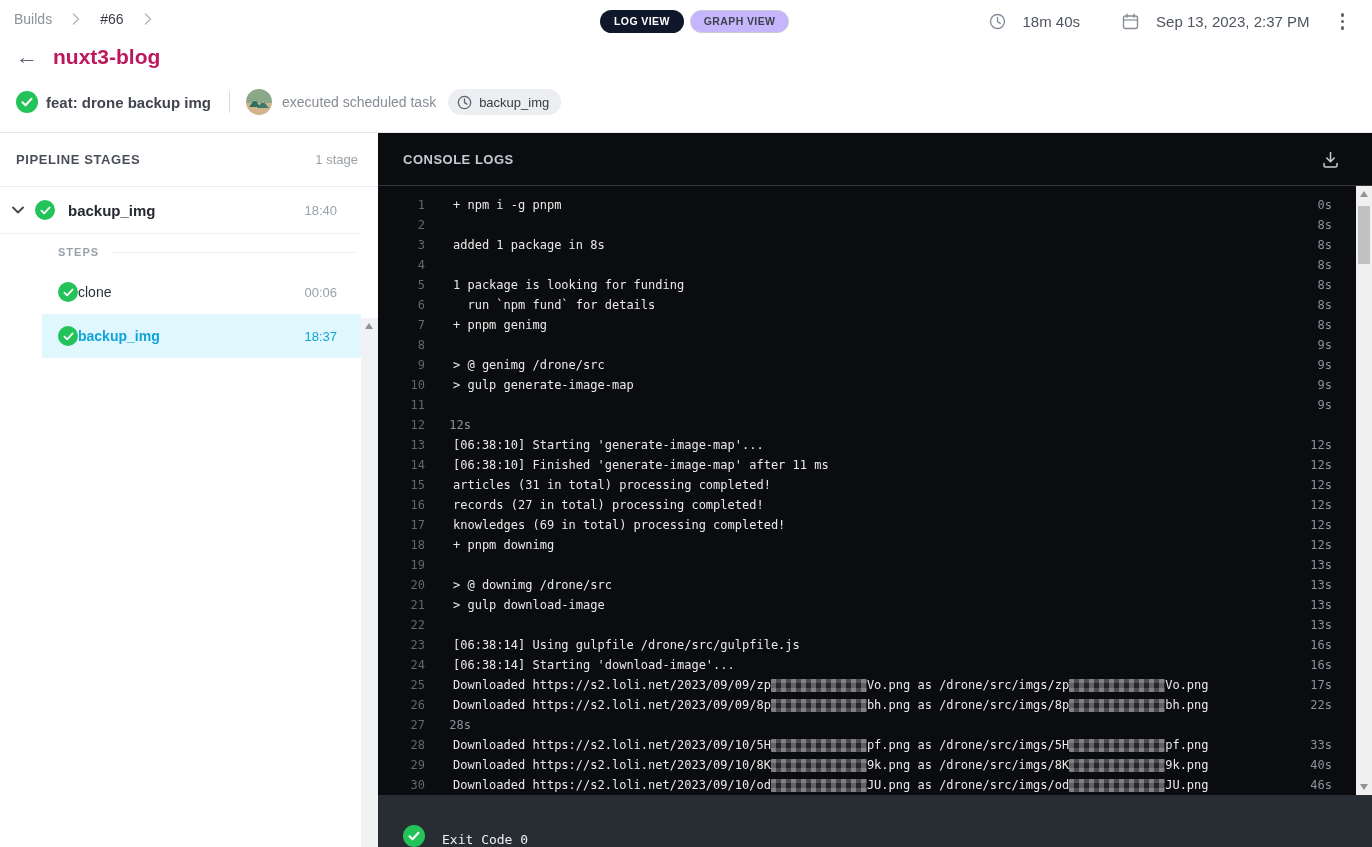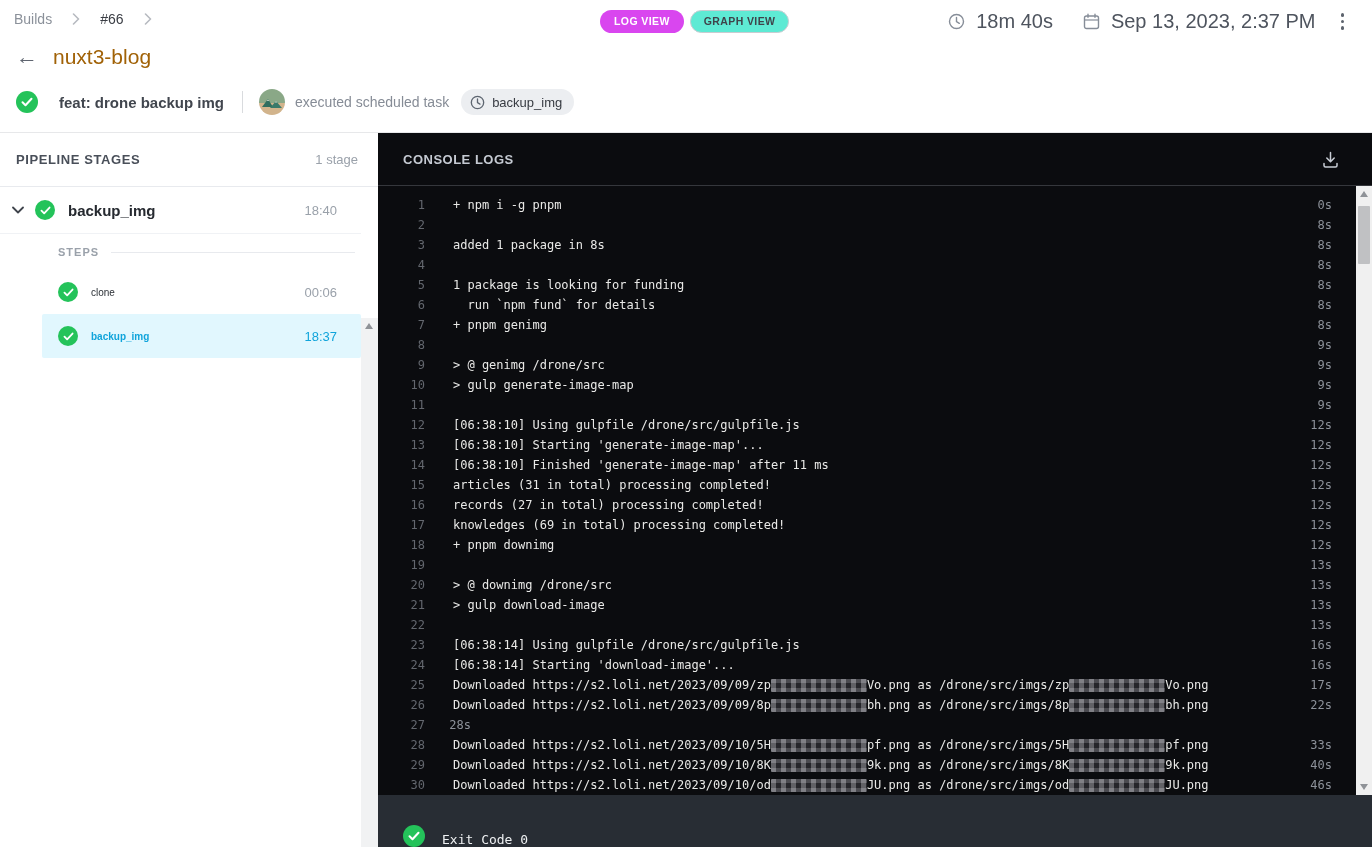--- a/index.html
+++ b/index.html
@@ -12,38 +12,38 @@
   
   .top-header{position:absolute;left:0;top:0;width:1372px;height:133px;background:#fff;
     border-bottom:1px solid #e7e8ea;z-index:5}
   .breadcrumb{position:absolute;left:14px;top:11px;display:flex;align-items:center;gap:20px;
     font-size:14px;color:#8b919a}
   .crumb-current{color:#3a3d44}
   .crumb-sep{display:flex;align-items:center;color:#b7bac0}
   .view-toggle{position:absolute;left:600px;top:10px;display:flex;gap:6px}
   .pill{font-size:10.5px;font-weight:700;letter-spacing:.4px;border-radius:12px;
     padding:5px 13px;line-height:1;cursor:pointer;border:1px solid transparent}
-  .pill.active{background:#d946ef;color:#fff}
-  .pill.inactive{background:#5eead4;color:#3f434a;border:1px solid #c9ccd1}
-  .header-meta{position:absolute;right:22px;top:9px;display:flex;align-items:center;gap:11px;
-    font-size:20px;color:#4e545e}
+  .pill.active{background:#0f172a;color:#fff}
+  .pill.inactive{background:#c4b5fd;color:#3f434a;border:1px solid #c9ccd1}
+  .header-meta{position:absolute;right:22px;top:9px;display:flex;align-items:center;gap:17px;
+    font-size:15px;color:#4e545e}
   .meta-gap{width:8px}
   .icon-gray{color:#868d98;display:flex;align-items:center}
   .kebab{display:flex;flex-direction:column;gap:3px;padding:4px 6px;cursor:pointer;margin-left:8px}
   .kebab i{width:3.5px;height:3.5px;border-radius:50%;background:#5d636d}
 
   .title-row{position:absolute;left:14px;top:44px;display:flex;align-items:center;gap:13px}
   .back-arrow{font-size:22px;color:#5f6570;cursor:pointer;line-height:1;padding:2px}
-  .build-title{font-size:21px;font-weight:400;color:#a16207}
+  .build-title{font-size:21px;font-weight:700;color:#be185d}
 
   .commit-row{position:absolute;left:16px;top:88px;display:flex;align-items:center;height:28px}
   .check{border-radius:50%;background:var(--green);display:flex;align-items:center;justify-content:center;flex:none}
   .check-22{width:22px;height:22px}
   .check-20{width:20px;height:20px}
-  .commit-msg{font-size:15px;font-weight:700;color:#41464e;margin-left:21px}
+  .commit-msg{font-size:15px;font-weight:700;color:#41464e;margin-left:8px}
   .vdiv{width:1px;height:22px;background:#d9dbde;margin:0 16px 0 18px}
   .avatar{width:26px;height:26px;border-radius:50%;overflow:hidden;flex:none}
   .trigger-text{font-size:14px;color:#868c96;margin-left:10px}
   .trigger-badge{margin-left:12px;height:26px;background:#eceef1;border-radius:13px;
     display:flex;align-items:center;gap:7px;padding:0 12px 0 9px;font-size:13px;color:#373b42}
 
   
   .sidebar{position:absolute;left:0;top:133px;width:378px;height:714px;background:#fff}
   .sb-header{position:relative;height:54px;display:flex;align-items:center;
     padding:0 20px 0 16px;border-bottom:1px solid #e8eaee}
@@ -57,21 +57,21 @@
   .chev{display:flex;align-items:center;color:#3f444c;flex:none}
   .steps-label-row{display:flex;align-items:center;height:36px;padding:0 6px 0 58px}
   .steps-label{font-size:11px;font-weight:700;letter-spacing:1px;color:#9aa1aa;flex:none}
   .steps-line{flex:1;height:1px;background:#e8eaee;margin-left:12px}
   .steps-list{}
   .step-row{position:relative;display:flex;align-items:center;height:44px;
     padding:0 24px 0 58px;cursor:pointer}
   .step-row.sel::before{content:"";position:absolute;left:42px;right:0;top:0;bottom:0;
     background:var(--sel-bg);border-radius:2px}
   .step-row>*{position:relative;z-index:1}
-  .sname{font-size:10px;color:#2b3036;margin-left:13px}
+  .sname{font-size:14px;color:#2b3036;}
   .stime{margin-left:auto;font-size:13px;color:#9aa1aa}
   .step-row.sel .sname{color:var(--blue);font-weight:700}
   .step-row.sel .stime{color:var(--blue)}
 
   
   .sb-scroll{position:absolute;left:361px;top:185px;width:17px;height:662px;background:#f1f2f3;z-index:6}
   .sb-scroll .arrow-up{position:absolute;top:5px;left:4px}
 
   
   .console{position:absolute;left:378px;top:133px;width:994px;height:714px;background:var(--console-bg)}
@@ -304,21 +304,20 @@
           <span class="ltext">&gt; gulp generate-image-map</span>
           <span class="ldur">9s</span>
         </div>
         <div class="log-row">
           <span class="lnum">11</span>
           <span class="ltext"></span>
           <span class="ldur">9s</span>
         </div>
         <div class="log-row">
           <span class="lnum">12</span>
-          <span class="ltext">[06:38:10] Using gulpfile /drone/src/gulpfile.js</span>
           <span class="ldur">12s</span>
         </div>
         <div class="log-row">
           <span class="lnum">13</span>
           <span class="ltext">[06:38:10] Starting 'generate-image-map'...</span>
           <span class="ldur">12s</span>
         </div>
         <div class="log-row">
           <span class="lnum">14</span>
           <span class="ltext">[06:38:10] Finished 'generate-image-map' after 11 ms</span>

